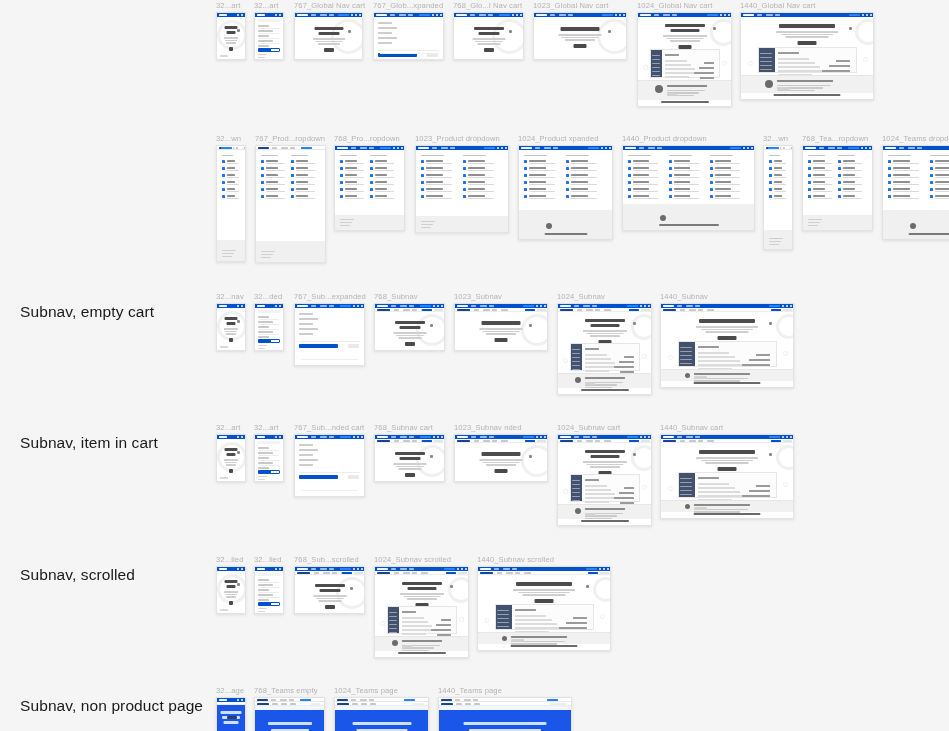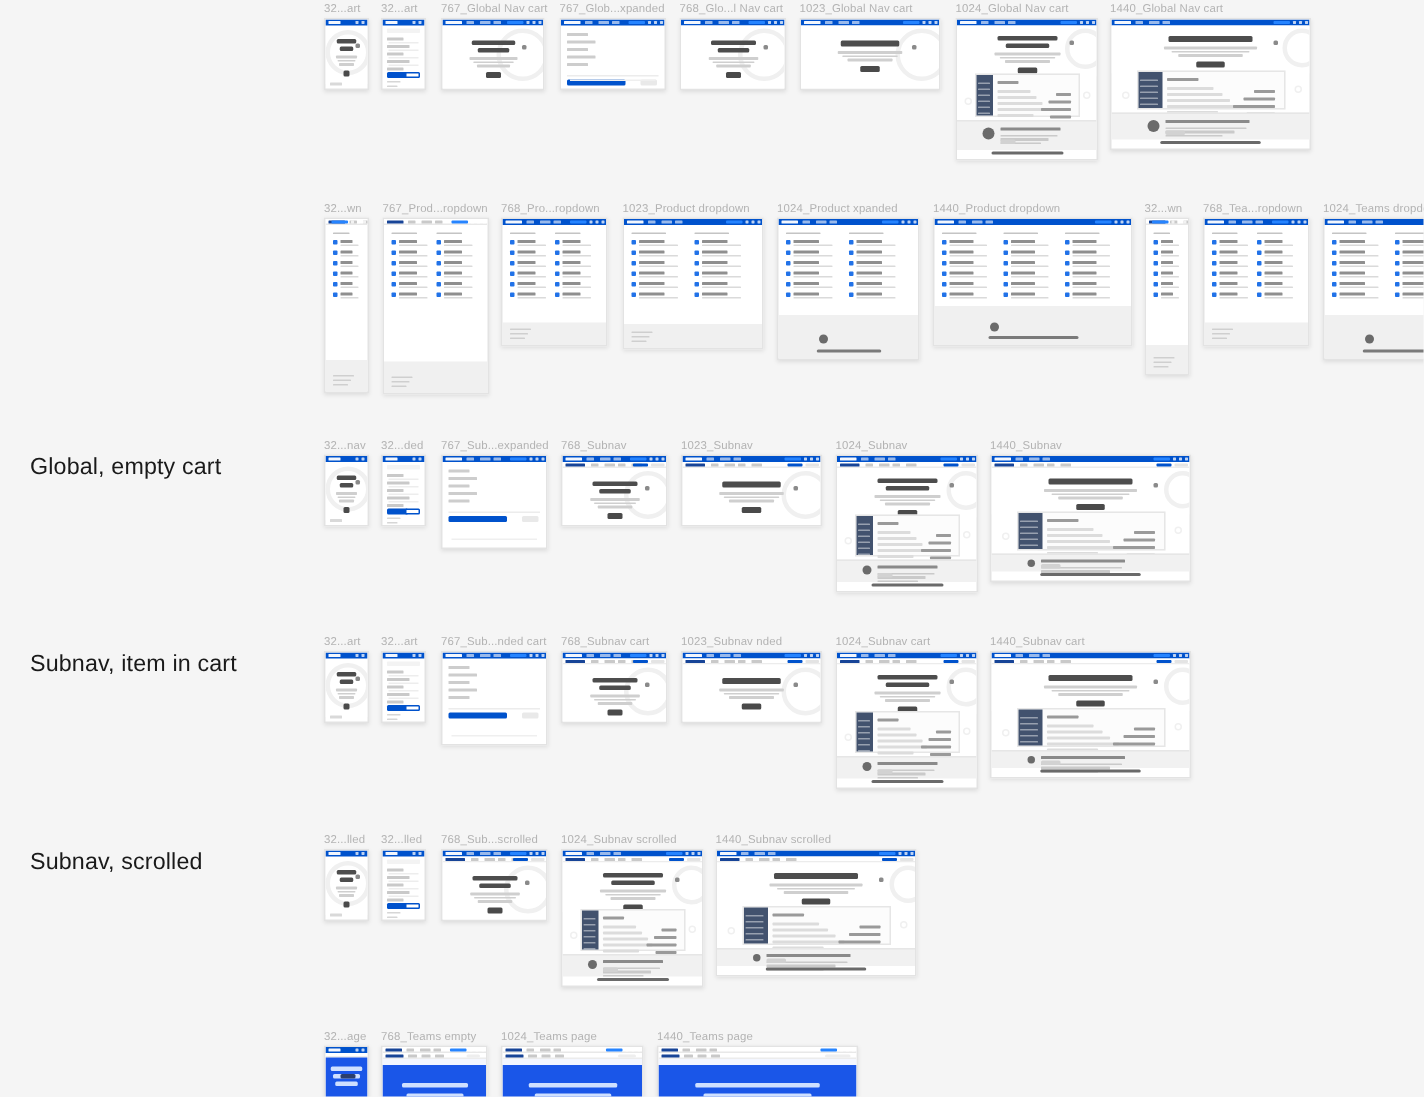--- a/index.html
+++ b/index.html
@@ -833,21 +833,21 @@
         <div class="dd-t" style="left: 51.5px; top: 42px; width: 17px;"></div>
         <div class="dd-s" style="left: 51.5px; top: 44.6px; width: 26px;"></div>
         <div class="dd-ico" style="left: 47px; top: 49px;"></div>
         <div class="dd-t" style="left: 51.5px; top: 49px; width: 17px;"></div>
         <div class="dd-s" style="left: 51.5px; top: 51.6px; width: 26px;"></div>
         <div class="dd-foot" style="height: 29px;"></div>
         <div class="avatar" style="left: 27px; bottom: 10px; width: 6px; height: 6px;"></div>
         <div class="footline" style="bottom: 4px; width: 43px; height: 1.6px; background: rgb(122, 122, 122);"></div>
       </div>
     </div>
-    <div class="row-label" style="left: 20px; top: 303px;">Global, empty cart</div>
+    <div class="row-label" style="left: 20px; top: 303px;">Subnav, empty cart</div>
     <div class="frame-wrap" style="left: 216px; top: 303px; width: 30px; height: 48px;">
       <div class="frame-title">32...nav</div>
       <div class="frame shadowed" style="width: 30px; height: 48px;">
         <div class="mob-top"></div>
         <div class="nv-logo" style="left: 2px; top: 1.2px; width: 8px;"></div>
         <div class="nv-ico" style="left: 20px;"></div>
         <div class="nv-ico" style="left: 24px;"></div>
         <div class="hero" style="top: 5px; height: 38px;">
           <div class="plusmark" style="left: 3px; top: 8px; font-size: 11px;"></div>
           <div class="swirl" style="right: -2px; top: 2px; width: 30px; height: 30px;"></div>
@@ -1603,20 +1603,21 @@
           <div class="avatar" style="left: 24px; top: 3px; width: 5px; height: 5px;"></div>
           <div class="bl dark" style="position: absolute; left: 33px; top: 3px; width: 56px; height: 1.6px; background: rgb(138, 138, 138); border-radius: 0.4px;"></div>
           <div style="position: absolute; left: 33px; top: 8px; width: 54px; height: 1.2px; background: rgb(202, 202, 202); border-radius: 0.4px;"></div>
           <div style="position: absolute; left: 33px; top: 10.4px; width: 46px; height: 1.2px; background: rgb(202, 202, 202); border-radius: 0.4px;"></div>
           <div style="position: absolute; left: 33px; top: 12.8px; width: 38px; height: 1.2px; background: rgb(202, 202, 202); border-radius: 0.4px;"></div>
           <div style="position: absolute; left: 33px; bottom: 2px; width: 13px; height: 3px; background: rgb(210, 210, 210); border-radius: 1px;"></div>
         </div>
         <div class="footline" style="top: 78px; width: 67px; background: rgb(106, 106, 106);"></div>
       </div>
     </div>
+    <div class="row-label" style="left: 20px; top: 697px;">Subnav, non product page</div>
     <div class="frame-wrap" style="left: 216px; top: 697px; width: 30px; height: 48px;">
       <div class="frame-title">32...age</div>
       <div class="frame shadowed" style="width: 30px; height: 48px;">
         <div class="mob-top"></div>
         <div class="nv-logo" style="left: 2px; top: 1.2px; width: 8px;"></div>
         <div class="nv-ico" style="left: 20px;"></div>
         <div class="nv-ico" style="left: 24px;"></div>
         <div style="position: absolute; left: 0px; right: 0px; top: 4px; height: 3px; background: rgb(255, 255, 255); border-bottom: 0.5px solid rgb(236, 236, 236);"></div>
         <div class="blue-hero" style="top: 7px; height: 41px;"></div>
         <div class="blue-h" style="top: 13px; width: 21px;"></div>

